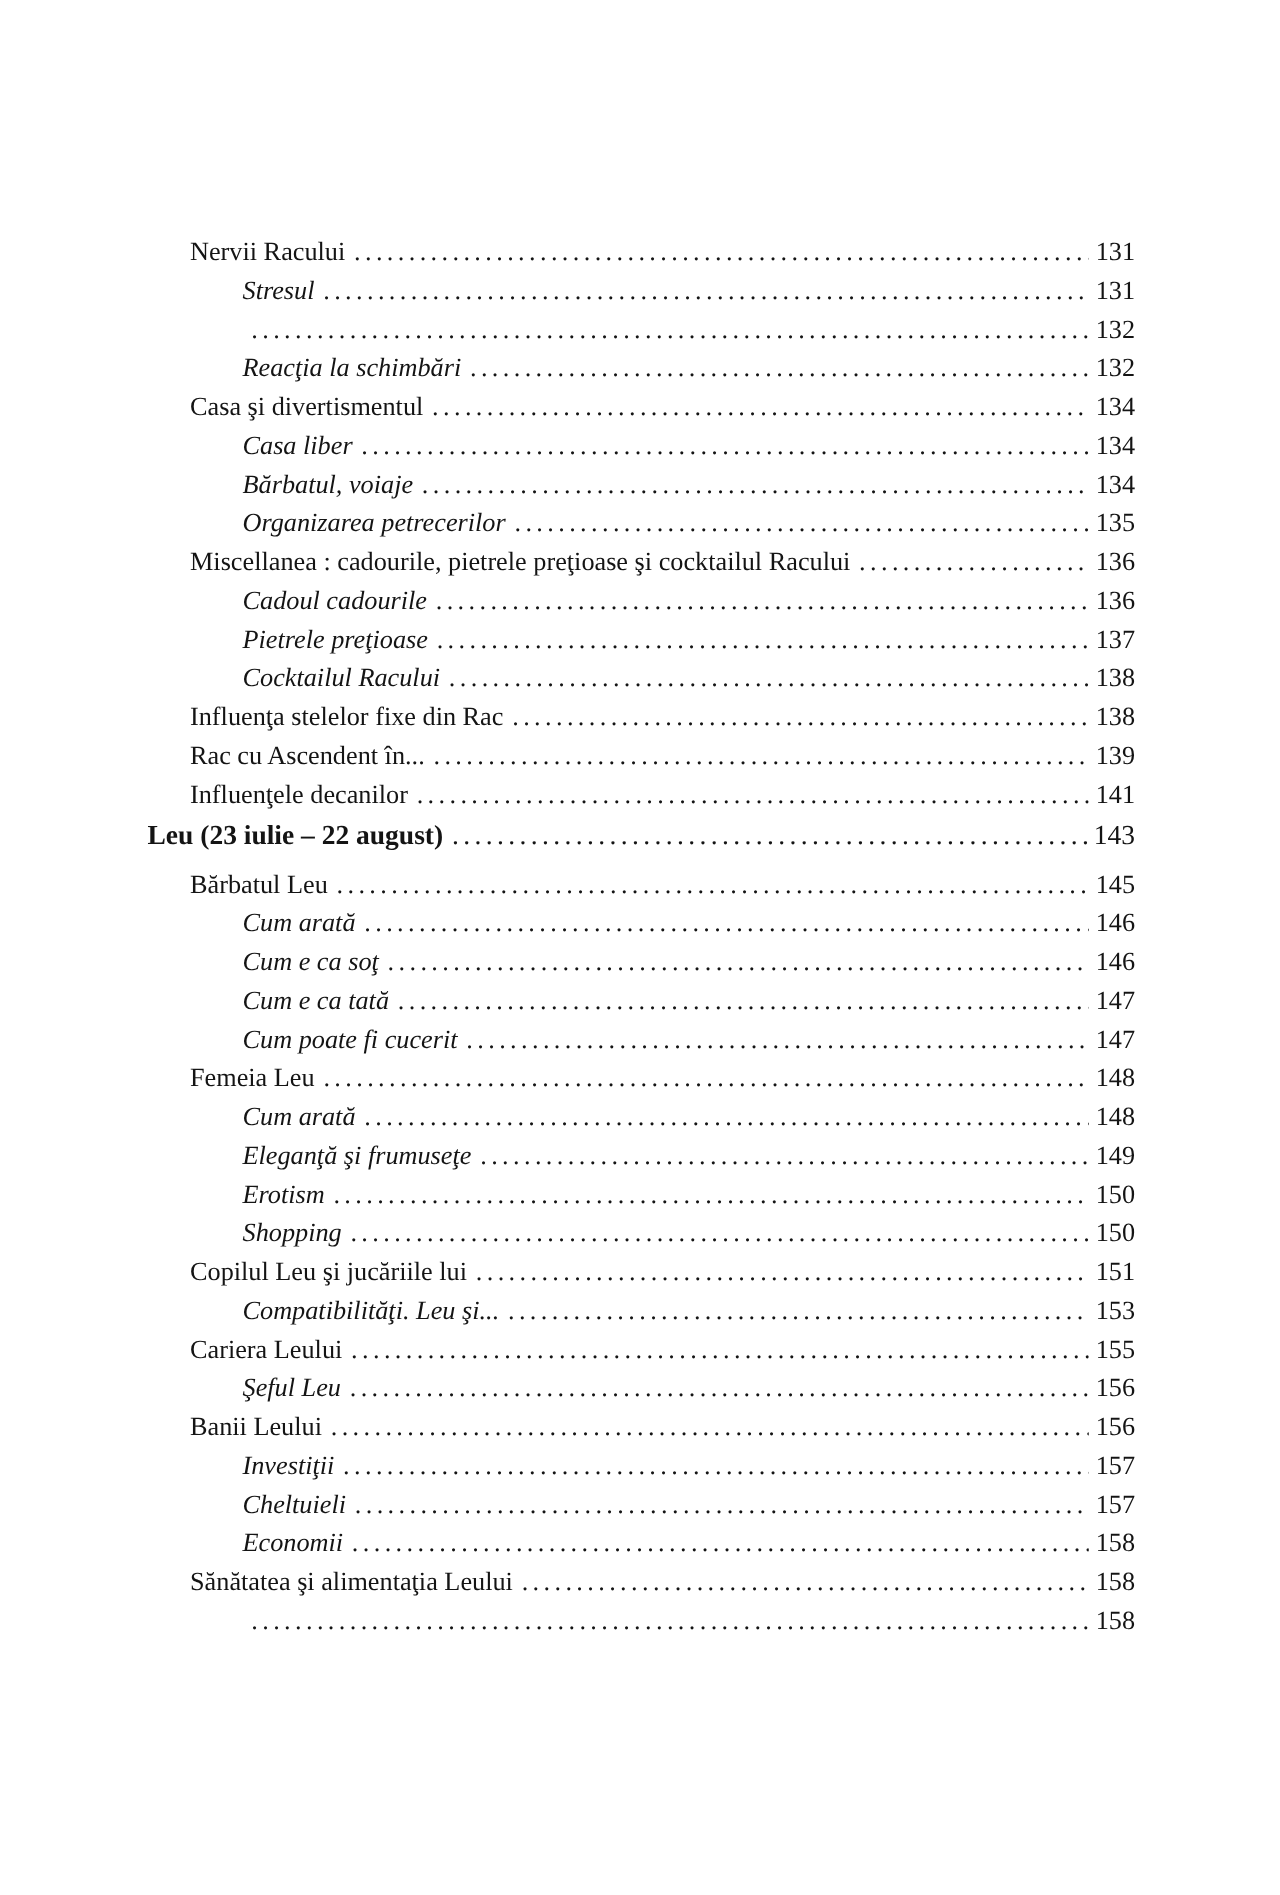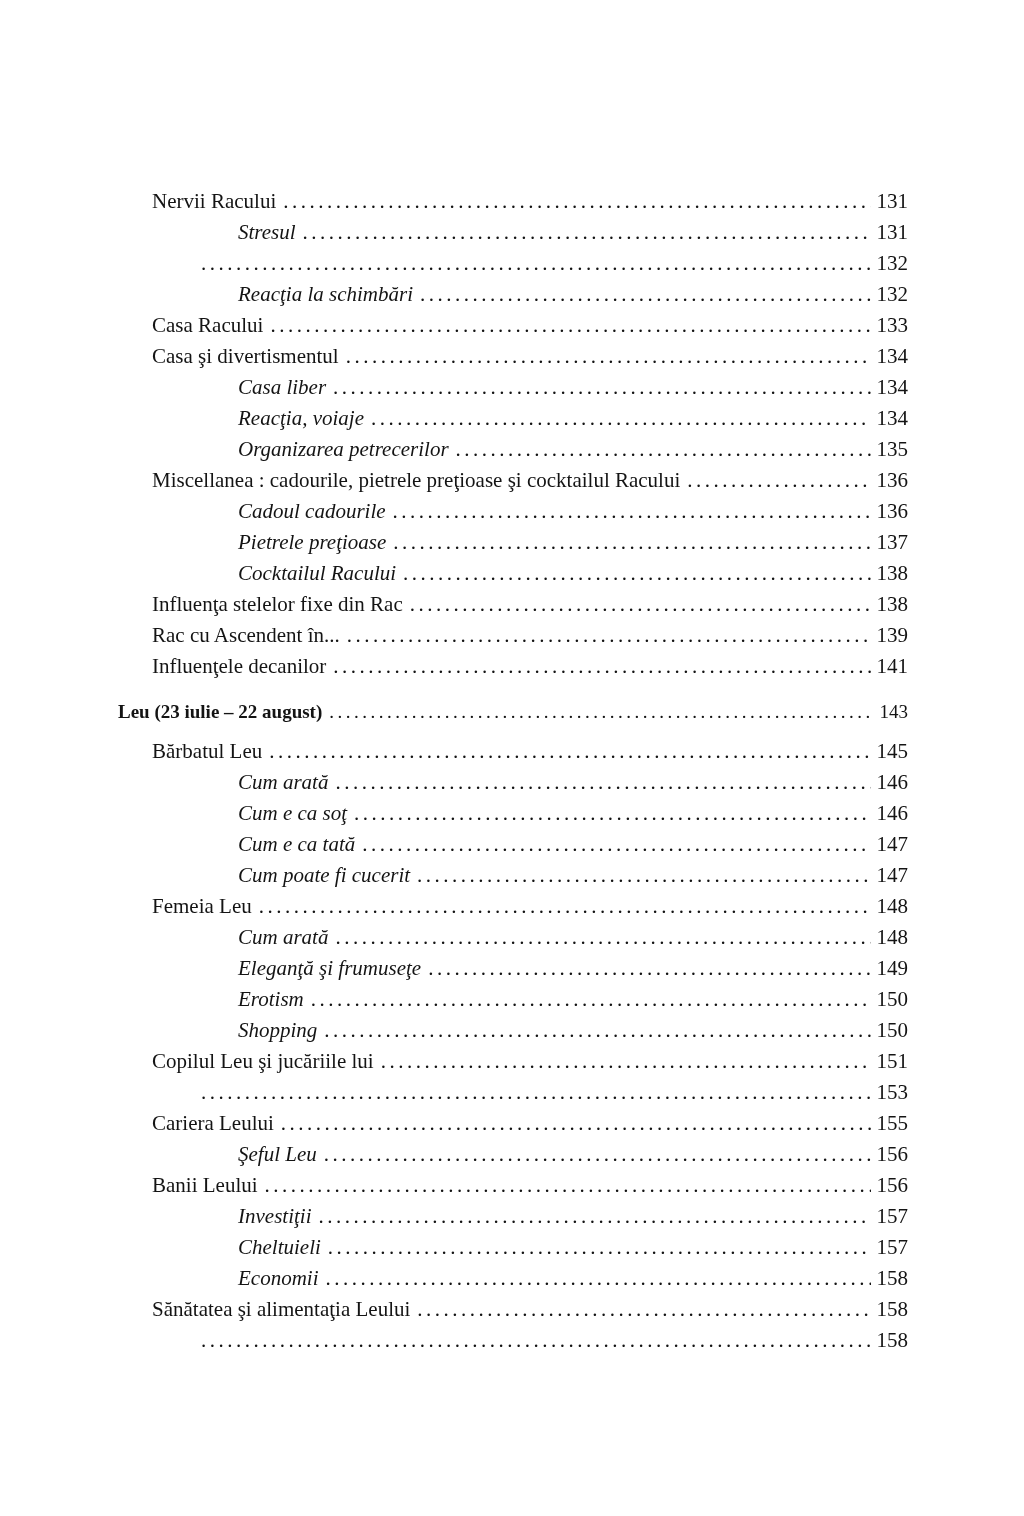--- a/index.html
+++ b/index.html
@@ -24,25 +24,25 @@
     width: 790px;
   }
   .toc-row {
     display: flex;
     align-items: center;
     font-size: 21px;
     line-height: 31px;
   }
   .toc-row.l1 { padding-left: 34px; }
   .toc-row.l2 { padding-left: 76px; }
-  .toc-row.l2 .toc-label { font-style: italic; margin-left: 44px; }
+  .toc-row.l2 .toc-label { font-style: italic; }
   .toc-row.chapter {
-    font-size: 19px;
+    font-size: 22px;
     line-height: 34px;
-    margin: 13px 0 7px 0;
+    margin: 0 0 7px 0;
   }
   .toc-row.chapter .toc-label { font-weight: bold; }
   .toc-label {
     white-space: nowrap;
     flex: 0 0 auto;
   }
   .toc-dots {
     flex: 1 1 auto;
     overflow: hidden;
     white-space: nowrap;
@@ -83,36 +83,31 @@
       <div class="toc-row l2">
         <span class="toc-dots"></span>
         <span class="toc-page">132</span>
       </div>
       <div class="toc-row l2">
         <span class="toc-label">Reacţia la schimbări</span>
         <span class="toc-dots"></span>
         <span class="toc-page">132</span>
       </div>
       <div class="toc-row l1">
-        <span class="toc-label">Casa Racului</span>
-        <span class="toc-dots"></span>
-        <span class="toc-page">133</span>
-      </div>
-      <div class="toc-row l1">
         <span class="toc-label">Casa şi divertismentul</span>
         <span class="toc-dots"></span>
         <span class="toc-page">134</span>
       </div>
       <div class="toc-row l2">
         <span class="toc-label">Casa liber</span>
         <span class="toc-dots"></span>
         <span class="toc-page">134</span>
       </div>
       <div class="toc-row l2">
-        <span class="toc-label">Reacţia, voiaje</span>
+        <span class="toc-label">Bărbatul, voiaje</span>
         <span class="toc-dots"></span>
         <span class="toc-page">134</span>
       </div>
       <div class="toc-row l2">
         <span class="toc-label">Organizarea petrecerilor</span>
         <span class="toc-dots"></span>
         <span class="toc-page">135</span>
       </div>
       <div class="toc-row l1">
         <span class="toc-label">Miscellanea : cadourile, pietrele preţioase şi cocktailul Racului</span>
@@ -203,20 +198,21 @@
         <span class="toc-label">Shopping</span>
         <span class="toc-dots"></span>
         <span class="toc-page">150</span>
       </div>
       <div class="toc-row l1">
         <span class="toc-label">Copilul Leu şi jucăriile lui</span>
         <span class="toc-dots"></span>
         <span class="toc-page">151</span>
       </div>
       <div class="toc-row l2">
+        <span class="toc-label">Compatibilităţi. Leu şi...</span>
         <span class="toc-dots"></span>
         <span class="toc-page">153</span>
       </div>
       <div class="toc-row l1">
         <span class="toc-label">Cariera Leului</span>
         <span class="toc-dots"></span>
         <span class="toc-page">155</span>
       </div>
       <div class="toc-row l2">
         <span class="toc-label">Şeful Leu</span>

